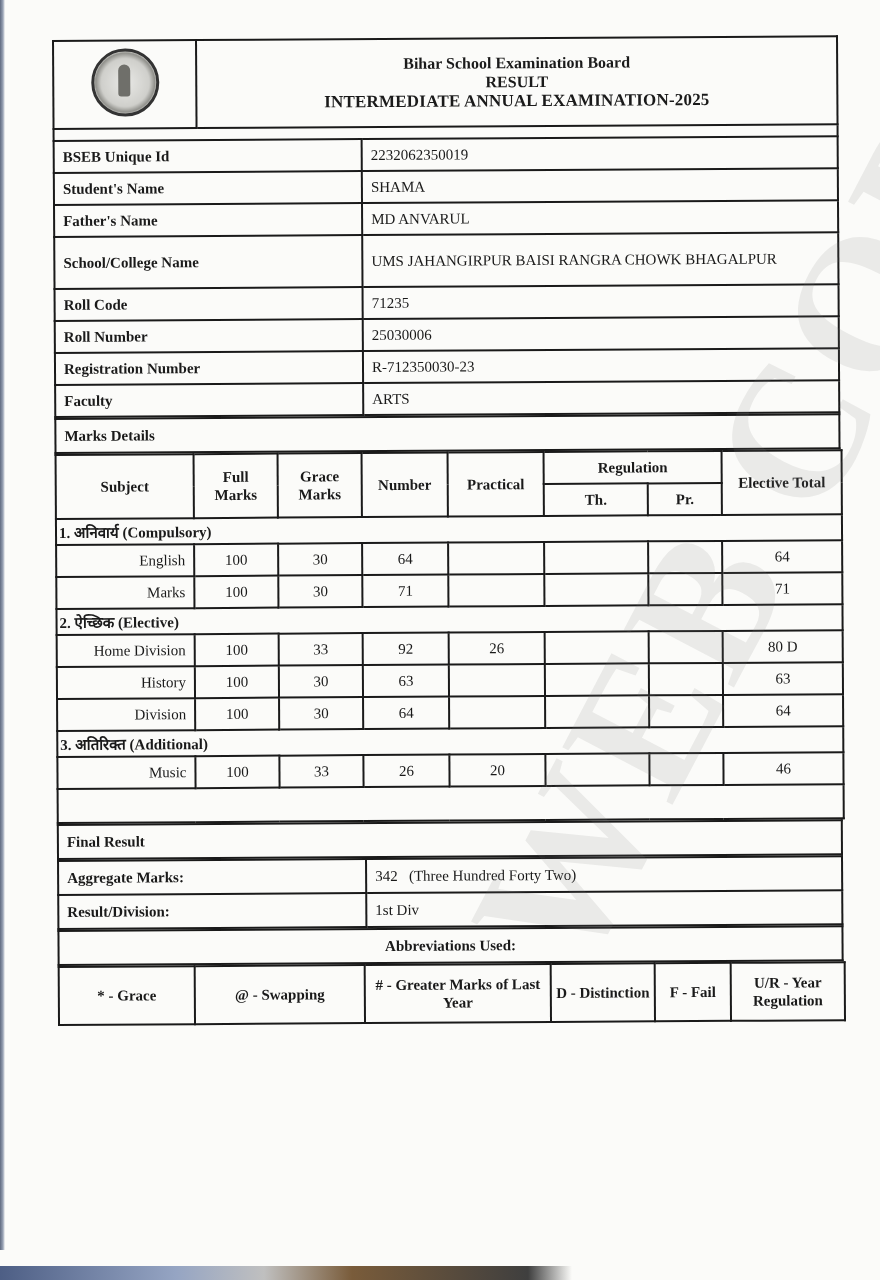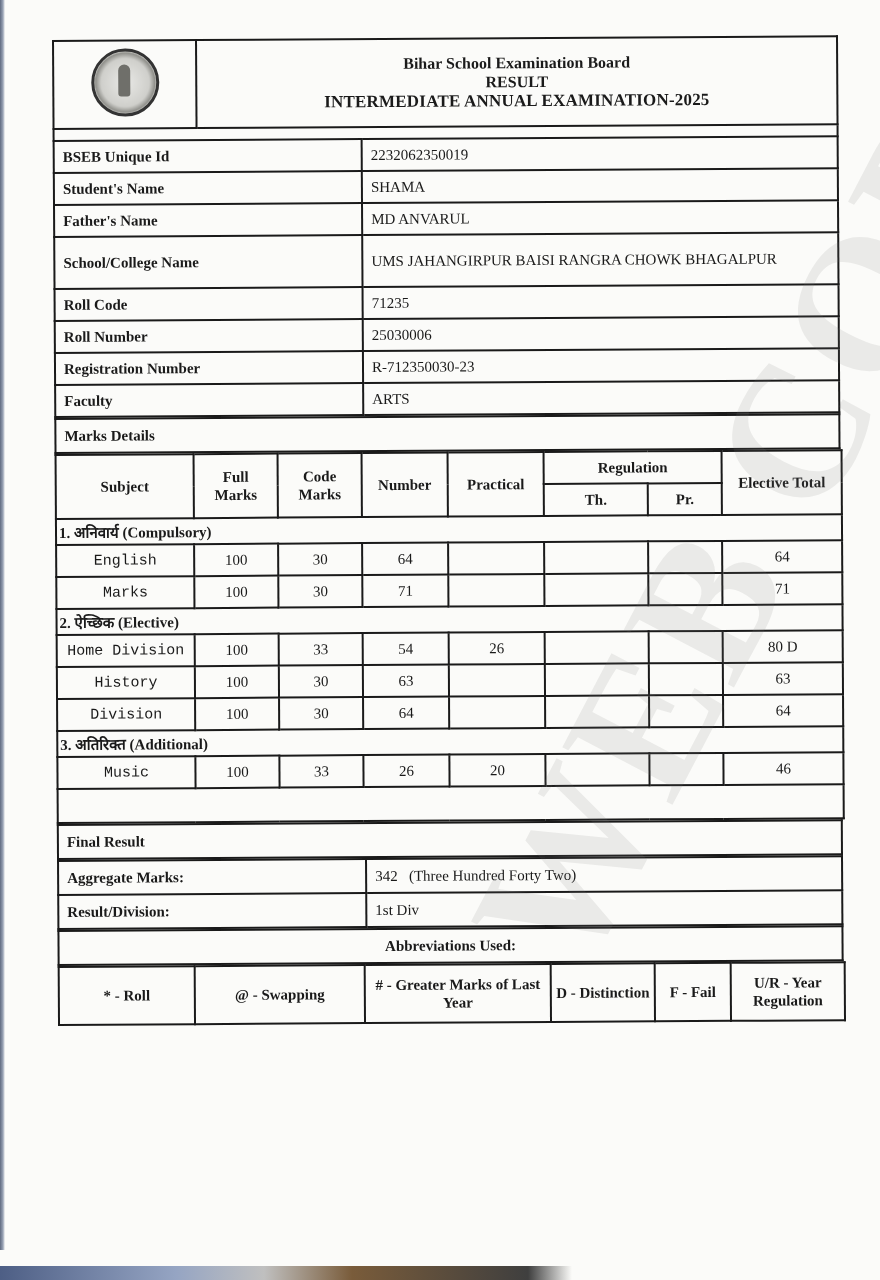--- a/index.html
+++ b/index.html
@@ -42,21 +42,21 @@
   .title-cell .t3 { font-size: 17px; letter-spacing: .2px; }
   .gap { height: 10px; border-left: 2px solid #1a1a1a; border-right: 2px solid #1a1a1a; }
   .info td { height: 30px; }
   .info td.label { font-weight: bold; width: 290px; }
   .info tr.tall td { height: 50px; }
   .info td.value { line-height: 1.1; }
   .section-title td { font-weight: bold; height: 32px; }
   .marks th { font-weight: bold; text-align: center; line-height: 1.2; font-size: 15px; }
   .marks th.sub { text-align: center; }
   .marks td { height: 30px; text-align: center; }
-  .marks td.subject { text-align: center; font-family: Liberation Mono, monospace; }
+  .marks td.subject { text-align: right; }
   .marks tr.group td { text-align: left; font-weight: bold; height: 24px; padding-left: 2px; }
   .marks tr.blank td { height: 32px; }
   .final td { height: 32px; }
   .final td.label { font-weight: bold; width: 290px; }
   .abbr-title td { text-align: center; font-weight: bold; height: 32px; }
   .abbr-title span { }
   .abbr td { text-align: center; font-weight: bold; height: 56px; line-height: 1.2; padding: 0 4px; }
   .watermark {
     position: absolute; left: 180px; top: 330px; font-size: 190px; color: rgba(120,120,120,.13);
     font-weight: bold; transform: rotate(-62deg); transform-origin: center; pointer-events: none;
@@ -141,21 +141,21 @@
         <col style="width:86px">
       <col style="width:96px">
         <col style="width:104px">
         <col style="width:74px">
         <col style="width:120px">
     </colgroup>
     <tbody>
         <tr>
       <th class="sub" rowspan="2">Subject</th>
       <th rowspan="2">Full Marks</th>
-      <th rowspan="2">Code Marks</th>
+      <th rowspan="2">Grace Marks</th>
       <th rowspan="2">Number</th>
       <th rowspan="2">Practical</th>
       <th colspan="2" style="height:30px">Regulation</th>
       <th rowspan="2">Elective Total</th>
     </tr>
     <tr>
       <th style="height:30px">Th.</th>
       <th>Pr.</th>
     </tr>
 
@@ -183,21 +183,21 @@
       <td>71</td>
     </tr>
 
     <tr class="group">
       <td colspan="8">2. ऐच्छिक (Elective)</td>
     </tr>
     <tr>
       <td class="subject">Home Division</td>
       <td>100</td>
       <td>33</td>
-      <td>54</td>
+      <td>92</td>
       <td>26</td>
       <td></td>
       <td></td>
       <td>80 D</td>
     </tr>
     <tr>
       <td class="subject">History</td>
       <td>100</td>
       <td>30</td>
       <td>63</td>
@@ -271,21 +271,21 @@
     <colgroup>
       <col style="width:136px">
         <col style="width:170px">
         <col style="width:186px">
       <col style="width:104px">
         <col style="width:76px">
         <col style="width:114px">
     </colgroup>
     <tbody>
         <tr>
-      <td>* - Roll</td>
+      <td>* - Grace</td>
       <td>@ - Swapping</td>
       <td># - Greater Marks of Last Year</td>
       <td>D - Distinction</td>
       <td>F - Fail</td>
       <td>U/R - Year Regulation</td>
     </tr>
   </tbody>
     </table>
 </div>
 

